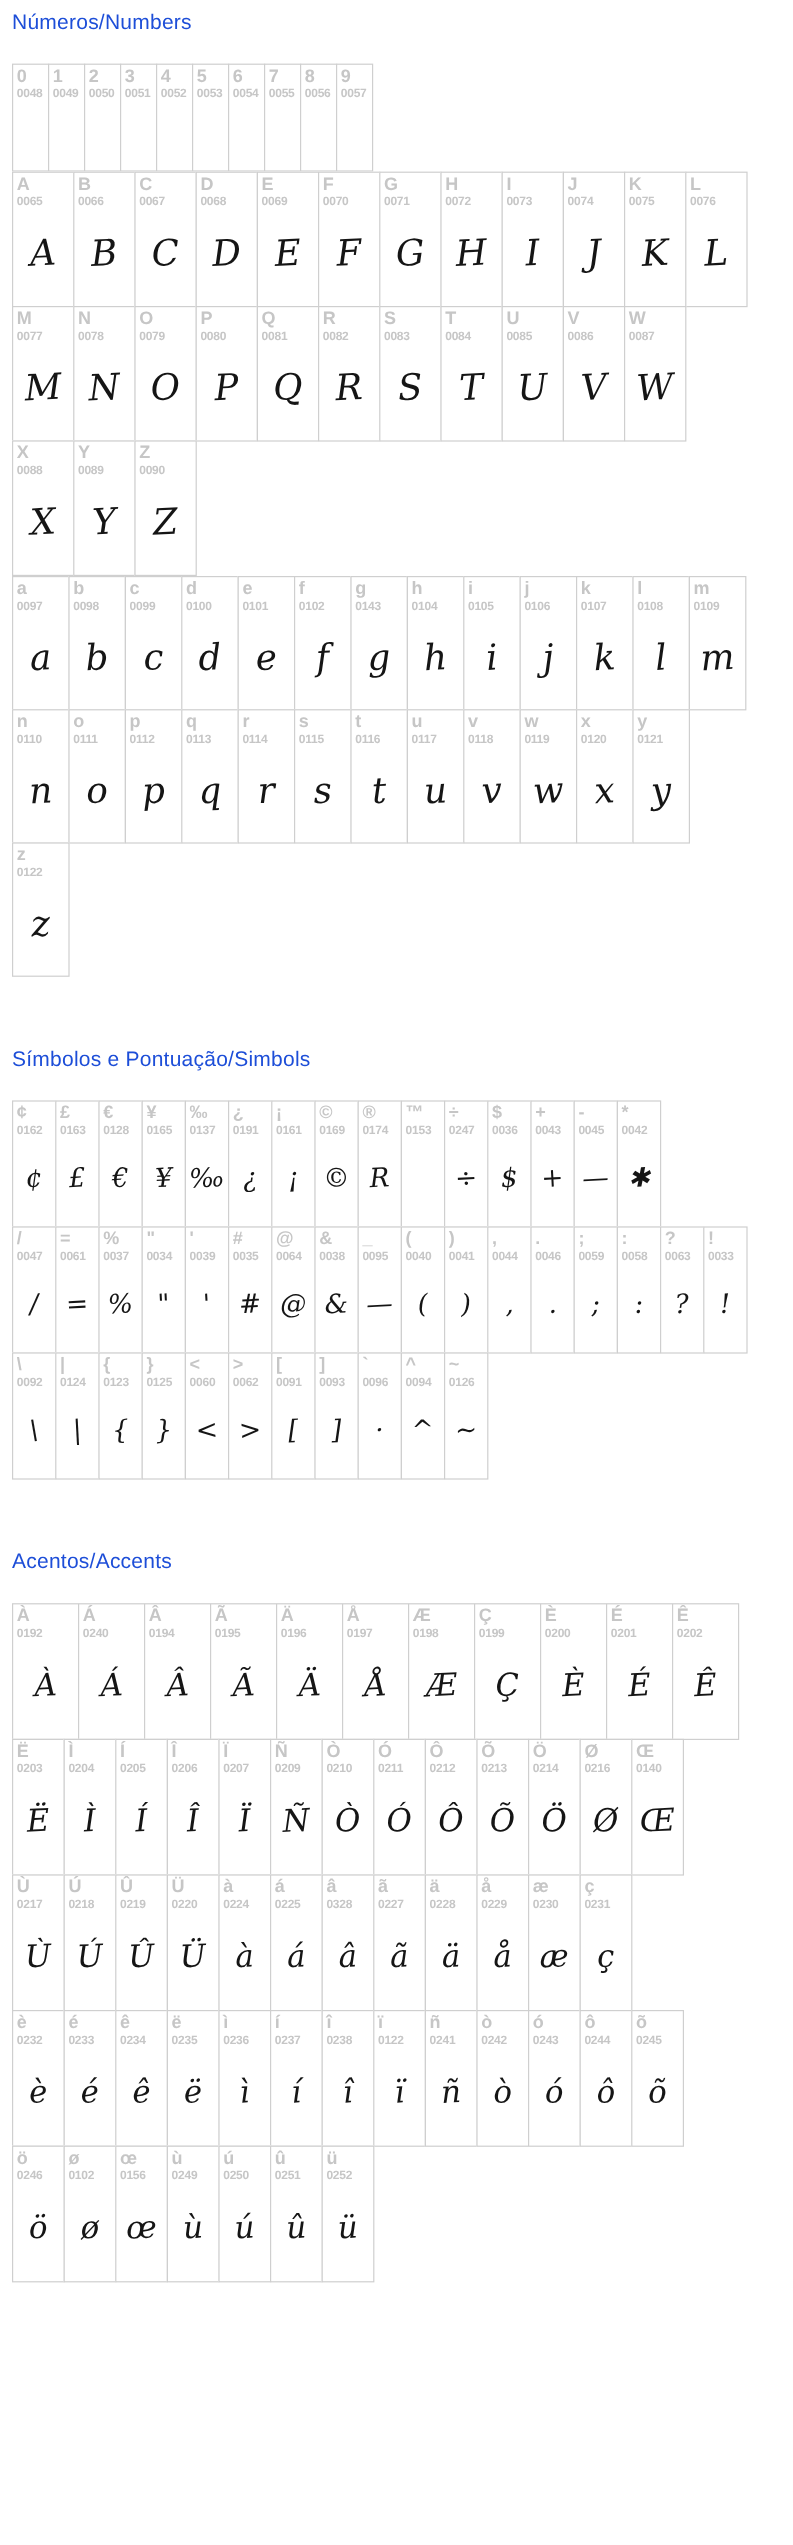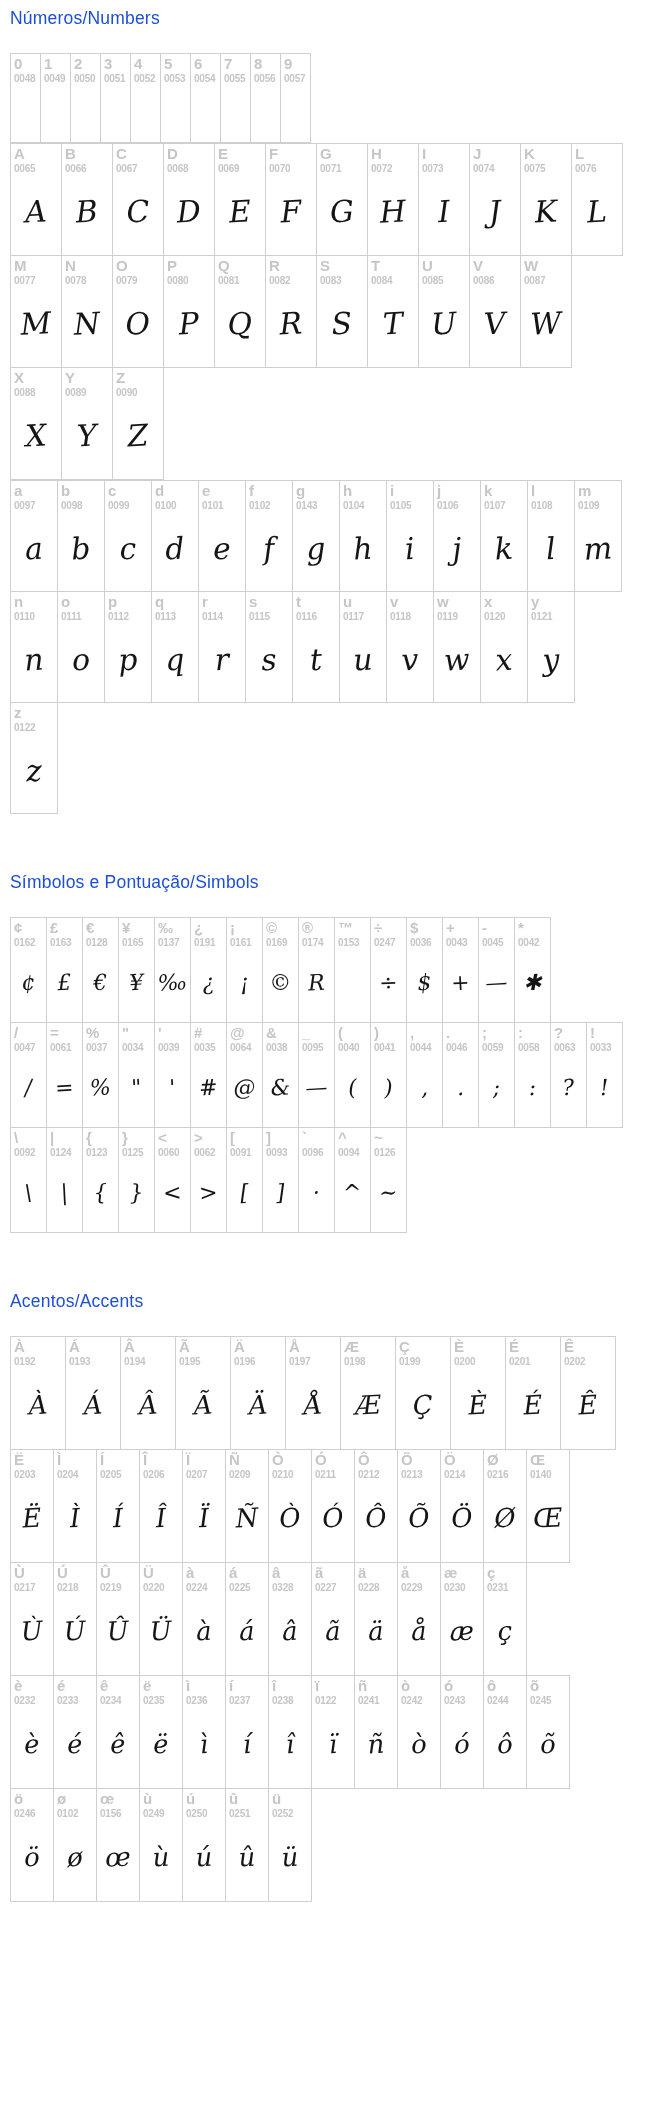--- a/index.html
+++ b/index.html
@@ -913,21 +913,21 @@
     <span class="cell-head">
       <span class="ref">À</span>
       <span class="code">0192</span>
     </span>
     <span class="glyph">À</span>
   </div>
 
   <div class="cell">
     <span class="cell-head">
       <span class="ref">Á</span>
-      <span class="code">0193</span>
+      <span class="code">0240</span>
     </span>
     <span class="glyph">Á</span>
   </div>
 
   <div class="cell">
     <span class="cell-head">
       <span class="ref">Â</span>
       <span class="code">0194</span>
     </span>
     <span class="glyph">Â</span>

